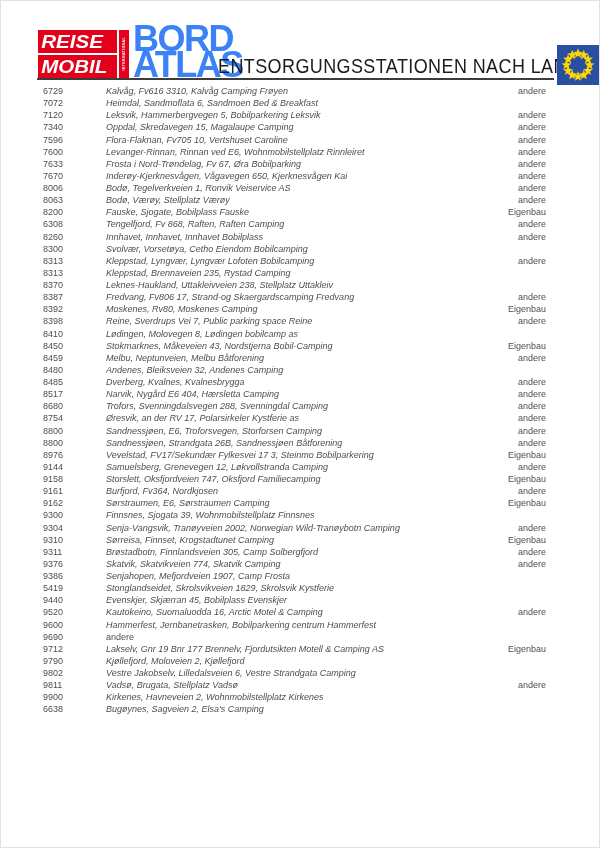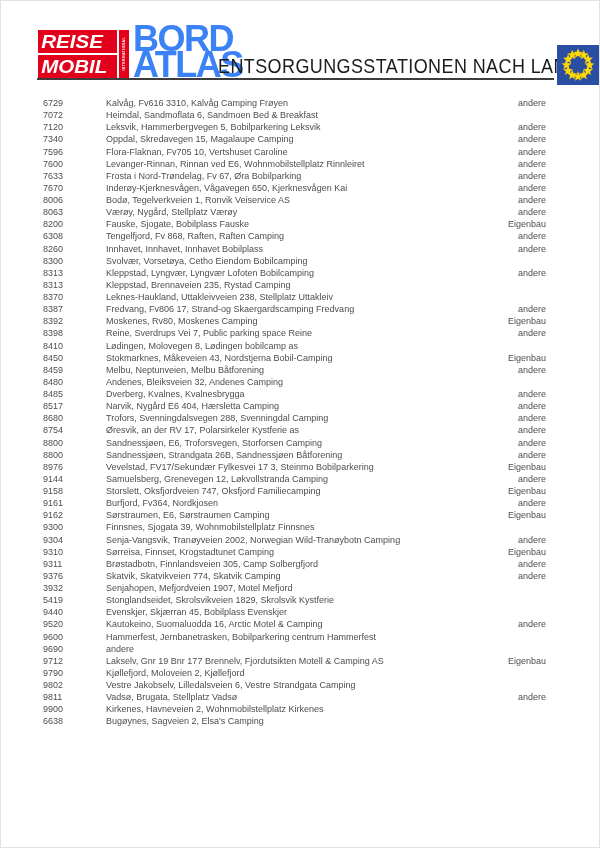--- a/index.html
+++ b/index.html
@@ -42,25 +42,25 @@
     position:absolute; left:217px; top:53px; color:#1c1c1c;
     font-size:21px; font-weight:normal; white-space:nowrap;
     transform:scaleX(0.855); transform-origin:left top; letter-spacing:0.5px;
   }
 
   .header-rule { position:absolute; left:36px; top:77px; width:517px; height:1.5px; background:#3c3c3c; }
 
   .eu-flag { position:absolute; left:556px; top:44px; width:42px; height:40px; }
 
   
-  .station-list { position:absolute; left:42px; top:96px; width:503px; }
+  .station-list { position:absolute; left:42px; top:84px; width:503px; }
   .row { display:flex; height:12.13px; align-items:center; }
   .row span { font-size:9px; color:#4e4e4e; line-height:12px; white-space:nowrap; }
   .row .plz { width:63px; flex:0 0 63px; }
-  .row .loc { flex:1 1 auto; overflow:hidden; }
+  .row .loc { flex:1 1 auto; overflow:hidden;font-style:italic; }
   .row .type { flex:0 0 auto; text-align:right; }
 </style>
 </head>
 <body>
 
 <div class="page">
 
   <div class="logo-rm">
     <div class="rm-main">
       <div class="rm-line">
@@ -144,21 +144,21 @@
         <span class="loc">Inderøy-Kjerknesvågen, Vågavegen 650, Kjerknesvågen Kai</span>
         <span class="type">andere</span>
       </div>
       <div class="row">
         <span class="plz">8006</span>
         <span class="loc">Bodø, Tegelverkveien 1, Ronvik Veiservice AS</span>
         <span class="type">andere</span>
       </div>
       <div class="row">
         <span class="plz">8063</span>
-        <span class="loc">Værøy, Nygård, Stellplatz Værøy</span>
+        <span class="loc">Bodø, Værøy, Stellplatz Værøy</span>
         <span class="type">andere</span>
       </div>
       <div class="row">
         <span class="plz">8200</span>
         <span class="loc">Fauske, Sjogate, Bobilplass Fauske</span>
         <span class="type">Eigenbau</span>
       </div>
       <div class="row">
         <span class="plz">6308</span>
         <span class="loc">Tengelfjord, Fv 868, Raften, Raften Camping</span>
@@ -298,22 +298,22 @@
         <span class="plz">9311</span>
         <span class="loc">Brøstadbotn, Finnlandsveien 305, Camp Solbergfjord</span>
         <span class="type">andere</span>
       </div>
       <div class="row">
         <span class="plz">9376</span>
         <span class="loc">Skatvik, Skatvikveien 774, Skatvik Camping</span>
         <span class="type">andere</span>
       </div>
       <div class="row">
-        <span class="plz">3932</span>
-        <span class="loc">Senjahopen, Mefjordveien 1907, Motel Mefjord</span>
+        <span class="plz">9386</span>
+        <span class="loc">Senjahopen, Mefjordveien 1907, Camp Frosta</span>
         <span class="type"></span>
       </div>
       <div class="row">
         <span class="plz">5419</span>
         <span class="loc">Stonglandseidet, Skrolsvikveien 1829, Skrolsvik Kystferie</span>
         <span class="type"></span>
       </div>
       <div class="row">
         <span class="plz">9440</span>
         <span class="loc">Evenskjer, Skjærran 45, Bobilplass Evenskjer</span>

